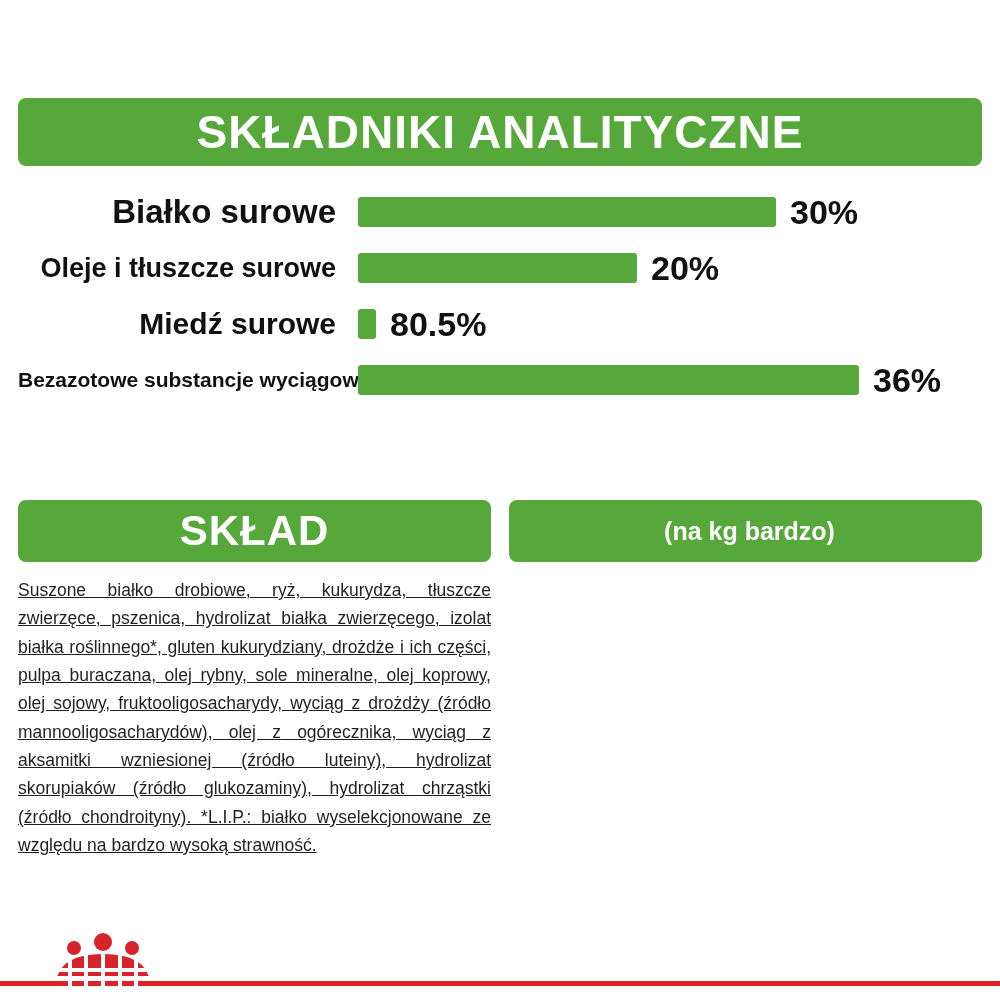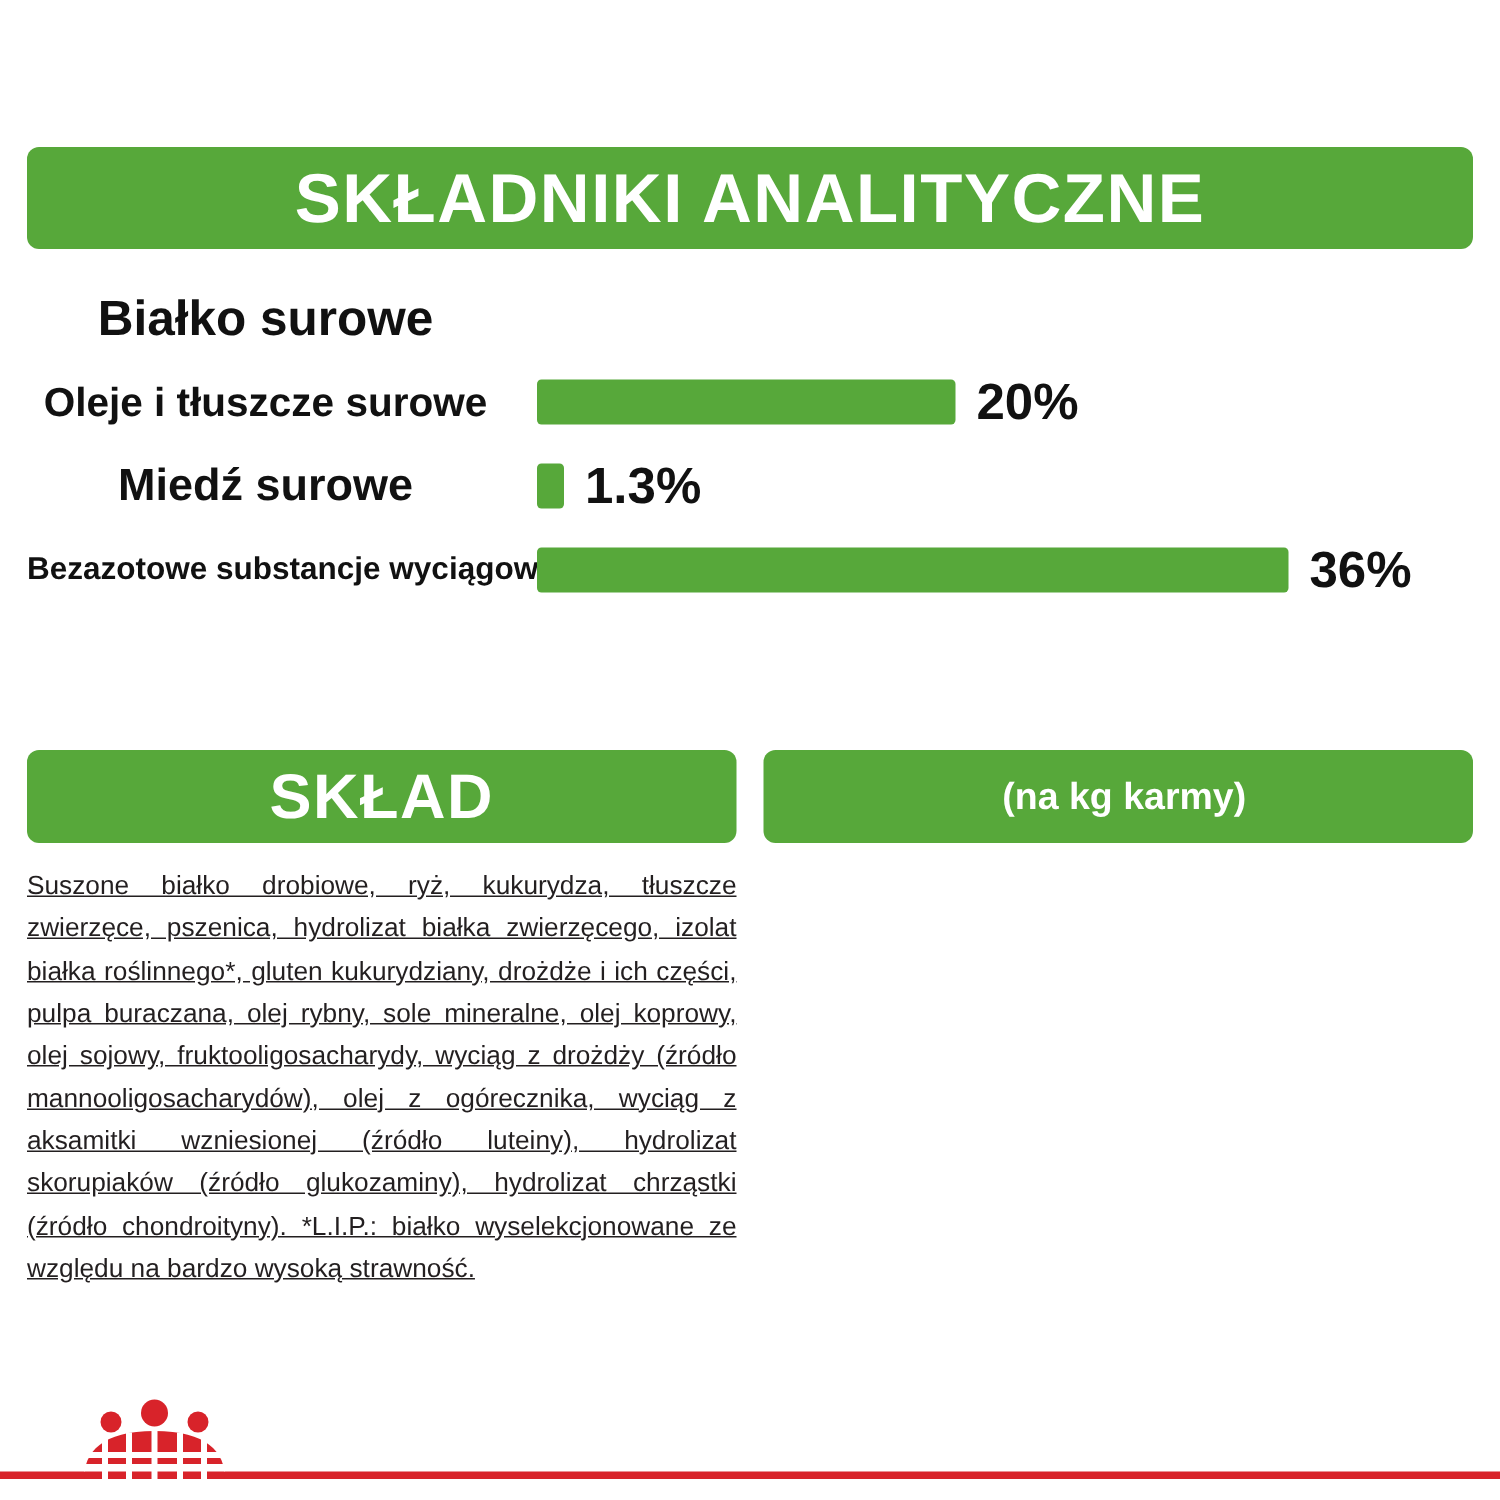--- a/index.html
+++ b/index.html
@@ -46,21 +46,21 @@
   .rows {
     margin-top: 18px;
   }
   .row {
     display: flex;
     align-items: center;
     height: 56px;
   }
   .row .label {
     width: 340px;
-    text-align: center;
+    text-align: right;
     padding-right: 22px;
     color: #111111;
     font-weight: bold;
     white-space: nowrap;
   }
   .row .barwrap {
     flex: 1;
     display: flex;
     align-items: center;
   }
@@ -157,35 +157,39 @@
 
   <section class="analytics">
     <div class="green-banner">
       <div class="banner-title">SKŁADNIKI ANALITYCZNE</div>
     </div>
 
     <div class="rows">
 
       <div class="row">
         <div class="label lbl-0">Białko surowe</div>
+        <div class="barwrap">
+          <div class="bar" style="width:418px"></div>
+          <div class="value">30%</div>
+        </div>
       </div>
 
       <div class="row">
         <div class="label lbl-1">Oleje i tłuszcze surowe</div>
         <div class="barwrap">
           <div class="bar" style="width:279px"></div>
           <div class="value">20%</div>
         </div>
       </div>
 
       <div class="row">
         <div class="label lbl-2">Miedź surowe</div>
         <div class="barwrap">
           <div class="bar" style="width:18px"></div>
-          <div class="value">1.3%</div>
+          <div class="value">80.5%</div>
         </div>
       </div>
 
       <div class="row">
         <div class="label lbl-3">Bezazotowe substancje wyciągowe</div>
         <div class="barwrap">
           <div class="bar" style="width:501px"></div>
           <div class="value">36%</div>
         </div>
       </div>
@@ -197,21 +201,21 @@
 
     <div class="col">
       <div class="col-head">
         <span class="h-main">SKŁAD</span>
       </div>
       <div class="col-body justified">Suszone białko drobiowe, ryż, kukurydza, tłuszcze zwierzęce, pszenica, hydrolizat białka zwierzęcego, izolat białka roślinnego*, gluten kukurydziany, drożdże i ich części, pulpa buraczana, olej rybny, sole mineralne, olej koprowy, olej sojowy, fruktooligosacharydy, wyciąg z drożdży (źródło mannooligosacharydów), olej z ogórecznika, wyciąg z aksamitki wzniesionej (źródło luteiny), hydrolizat skorupiaków (źródło glukozaminy), hydrolizat chrząstki (źródło chondroityny). *L.I.P.: białko wyselekcjonowane ze względu na bardzo wysoką strawność.</div>
     </div>
 
     <div class="col">
       <div class="col-head">
-        <span class="h-sub">(na kg karmy)</span>
+        <span class="h-sub">(na kg bardzo)</span>
       </div>
     </div>
 
   </section>
 
   <div class="brand">
     <div class="rule"></div>
     <svg class="crown" viewBox="0 0 110 62">
       <g fill="#d8232a">
         <path d="M8 58 C8 40 20 26 55 26 C90 26 102 40 102 58 Z"></path>

